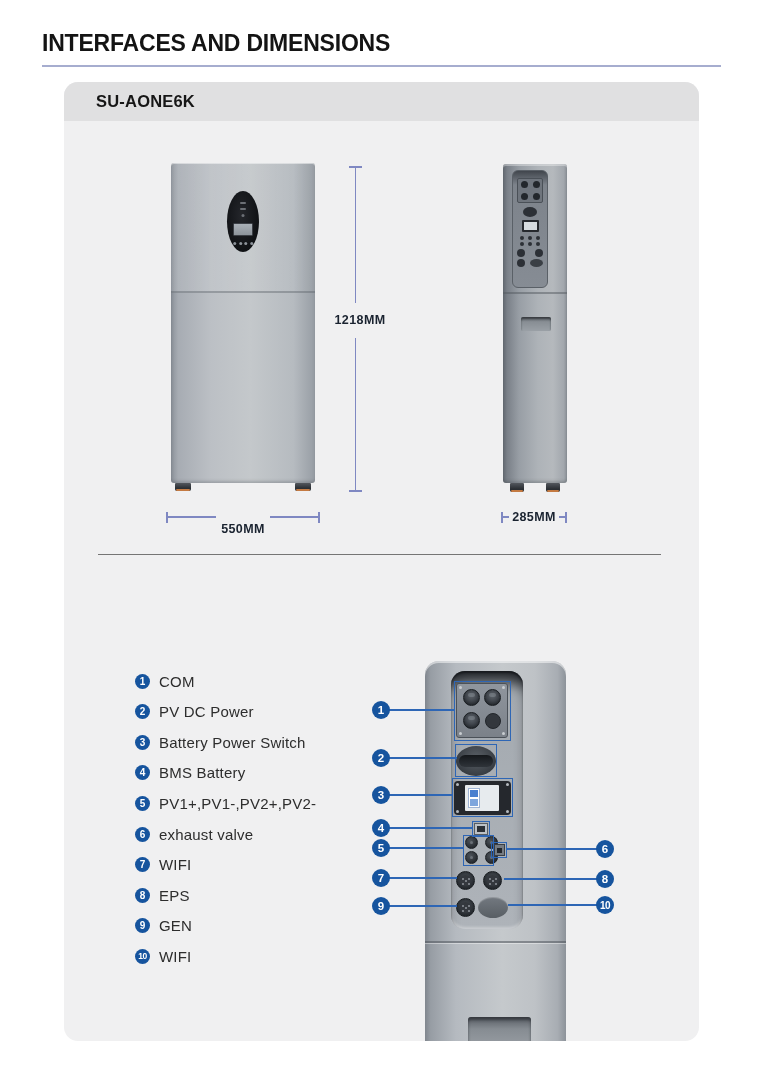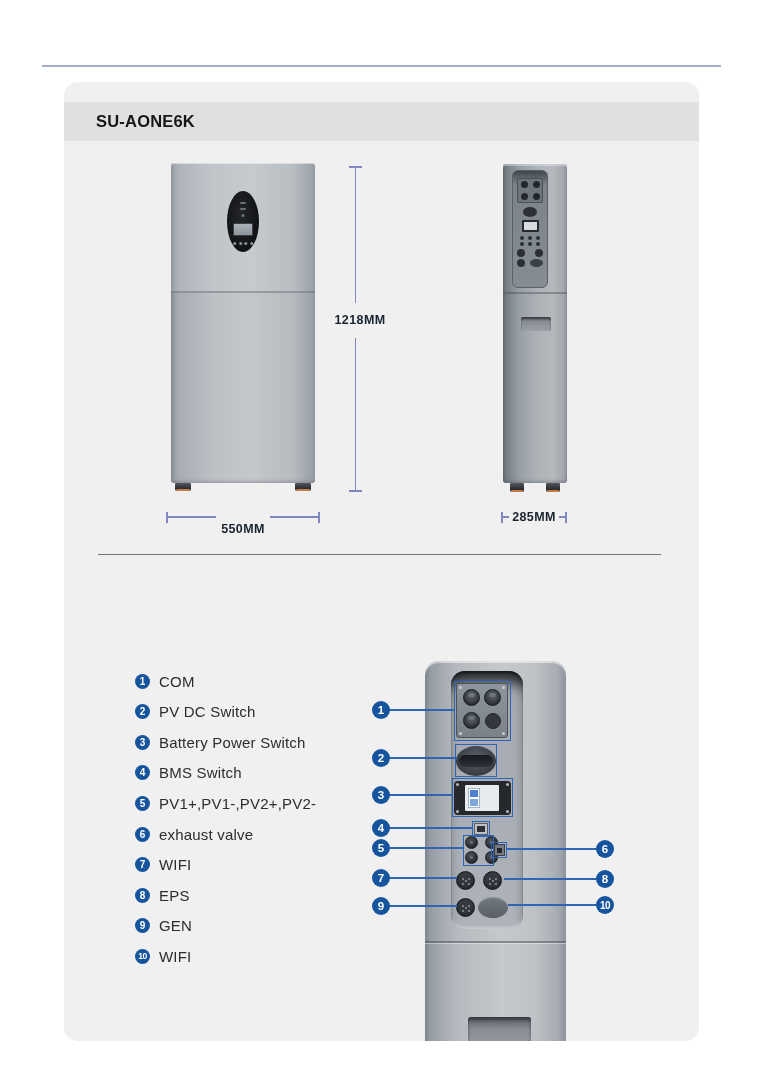--- a/index.html
+++ b/index.html
@@ -9,21 +9,21 @@
 
   
   .page-title { position:absolute; left:42px; top:30px; margin:0; font-size:23px;
                 font-weight:bold; color:#141414; letter-spacing:-0.2px; }
   .title-rule { position:absolute; left:42px; top:65px; width:679px; height:2px; background:#a6adcf; }
 
   
   .card { position:absolute; left:64px; top:82px; width:635px; height:959px;
           background:#f0f0f1; border-radius:14px; overflow:hidden; }
   .card-header { position:absolute; left:0; top:0; width:100%; height:39px;
-                 background:#e0e0e1; display:flex; align-items:center;margin-top:20px; }
+                 background:#e0e0e1; display:flex; align-items:center; }
   .card-header span { margin-left:32px; font-size:16.5px; font-weight:bold; color:#161616; letter-spacing:0.2px; }
   .card-divider { position:absolute; left:34px; top:472px; width:563px; height:1px; background:#757575; }
 
   
   .foot { position:absolute; bottom:-8px; width:16px; height:8px;
           background:linear-gradient(180deg,#53575d,#2f3338 60%,#202327); border-radius:1px 1px 2px 2px; }
   .foot::after { content:''; position:absolute; left:1px; right:1px; bottom:0; height:2.5px;
                  background:#c47a42; border-radius:1px; }
 
   
@@ -177,20 +177,21 @@
   .cl3{left:325px;top:712px;width:64px} .cl4{left:325px;top:745px;width:84px}
   .cl5{left:325px;top:765px;width:75px} .cl6{left:443px;top:766px;width:90px}
   .cl7{left:325px;top:795px;width:68px} .cl8{left:440px;top:796px;width:93px}
   .cl9{left:325px;top:823px;width:68px} .cl10{left:444px;top:822px;width:89px}
 </style>
 </head>
 <body>
 
 <div class="page">
 
+  <h1 class="page-title">INTERFACES AND DIMENSIONS</h1>
   <div class="title-rule"></div>
 
   <div class="card">
 
     <div class="card-header">
       <span>SU-AONE6K</span>
     </div>
 
     <div class="front-device">
       <div class="front-upper"></div>
@@ -263,29 +264,29 @@
 
     <div class="card-divider"></div>
 
     <div class="iface-list">
       <div class="iface-row">
         <span class="num-badge">1</span>
         <span class="iface-label">COM</span>
       </div>
       <div class="iface-row">
         <span class="num-badge">2</span>
-        <span class="iface-label">PV DC Switch</span>
+        <span class="iface-label">PV DC Power</span>
       </div>
       <div class="iface-row">
         <span class="num-badge">3</span>
         <span class="iface-label">Battery Power Switch</span>
       </div>
       <div class="iface-row">
         <span class="num-badge">4</span>
-        <span class="iface-label">BMS Switch</span>
+        <span class="iface-label">BMS Battery</span>
       </div>
       <div class="iface-row">
         <span class="num-badge">5</span>
         <span class="iface-label">PV1+,PV1-,PV2+,PV2-</span>
       </div>
       <div class="iface-row">
         <span class="num-badge">6</span>
         <span class="iface-label">exhaust valve</span>
       </div>
       <div class="iface-row">

